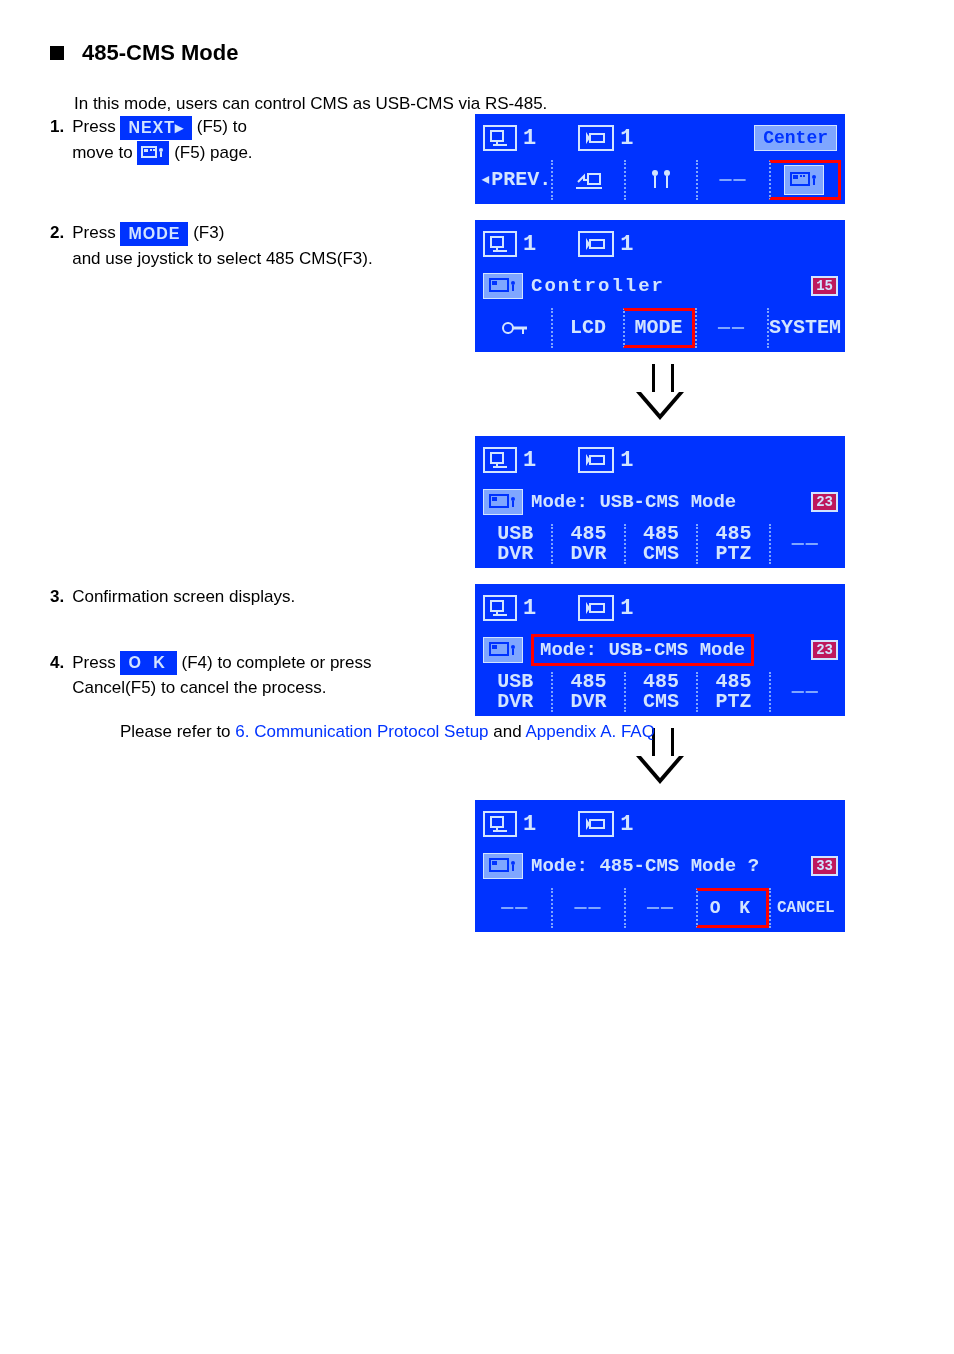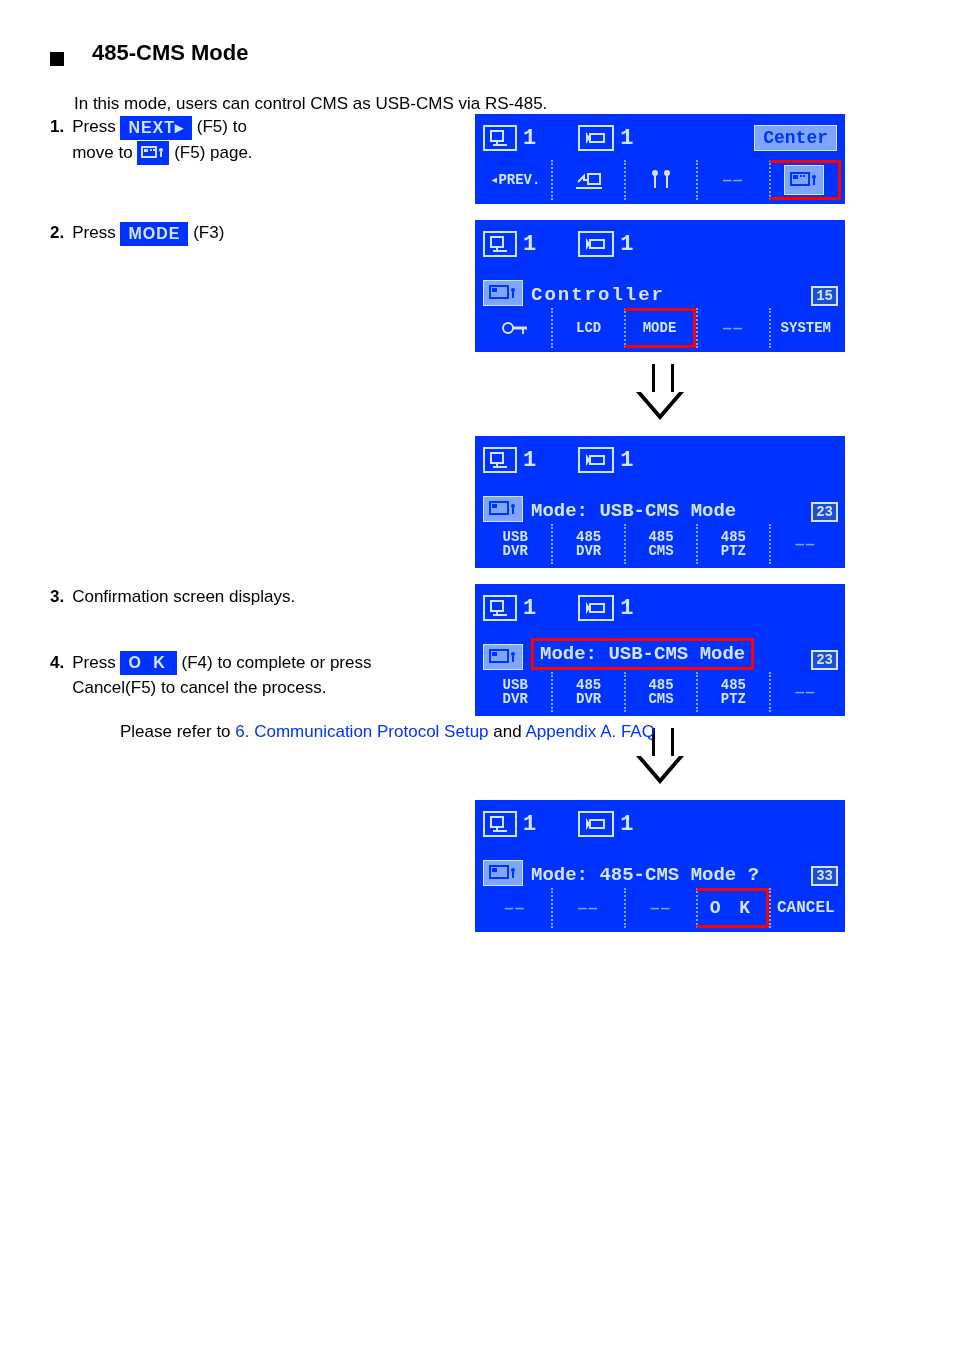--- a/index.html
+++ b/index.html
@@ -10,22 +10,22 @@
     font-family: Arial, sans-serif;
     color: #000;
     position: relative;
     padding: 40px 50px;
   }
   .section-header {
     font-size: 22px;
     font-weight: bold;
     margin-bottom: 28px;
     display: flex;
-    align-items: flex-end;
-    gap: 28px;
+    align-items: center;
+    gap: 18px;
   }
   .section-header .bullet {
     display: inline-block;
     width: 14px;
     height: 14px;
     background: #000;
   }
   .row {
     display: flex;
     align-items: flex-start;
@@ -108,29 +108,29 @@
     justify-content: center;
     height: 26px;
     font-size: 15px;
   }
   .bottom-divided {
     display: grid;
     grid-template-columns: repeat(5, 1fr);
   }
   .bottom-divided .lcd-cell {
     border-left: 2px dotted #7fa6ff;
-    font-size: 14px;
+    font-size: 20px;
     line-height: 1;
     flex-direction: column;
     justify-content: center;
   }
   .bottom-divided .lcd-cell:first-child { border-left: none; }
   .redbox { border: 3px solid #ff0000; }
   .num-badge {
-    background: #1d4ed8;
+    background: #be185d;
     color: #d2e4ff;
     border: 2px solid #d2e4ff;
     font-size: 14px;
     padding: 0 3px;
     margin-left: auto;
     margin-right: 3px;
   }
   .arrow-down {
     width: 50px;
     height: 60px;
@@ -168,21 +168,21 @@
     border-top: 22px solid #fff;
     z-index: 2;
   }
   .indent-links {
     margin-left: 70px;
     font-size: 17px;
     line-height: 1.6;
   }
   .title-cell {
     display: flex;
-    align-items: flex-end;
+    align-items: center;
     width: 100%;
     padding-left: 4px;
     gap: 8px;
     font-size: 19px;
   }
   .top-row {
     display: flex;
     align-items: center;
     height: 40px;
     gap: 6px;
@@ -287,20 +287,21 @@
 </div>
 
 <div class="row">
   <div class="left-col">
     <div class="step">
       <span class="step-num">2.</span>
       <div>
         <span>Press</span>
         <span class="chip light-text">MODE</span>
         <span>(F3)</span><br>
+        <span>and use joystick to select 485 CMS(F3).</span>
       </div>
     </div>
   </div>
   <div class="right-col">
     <div class="lcd tall">
       <div class="top-row">
         <span class="icon-box-inv">
           <svg width="22" height="18" viewBox="0 0 22 18">
               <rect x="2" y="2" width="12" height="10" fill="none" stroke="#d2e4ff" stroke-width="2"></rect>
               <line x1="8" y1="12" x2="8" y2="16" stroke="#d2e4ff" stroke-width="2"></line>

